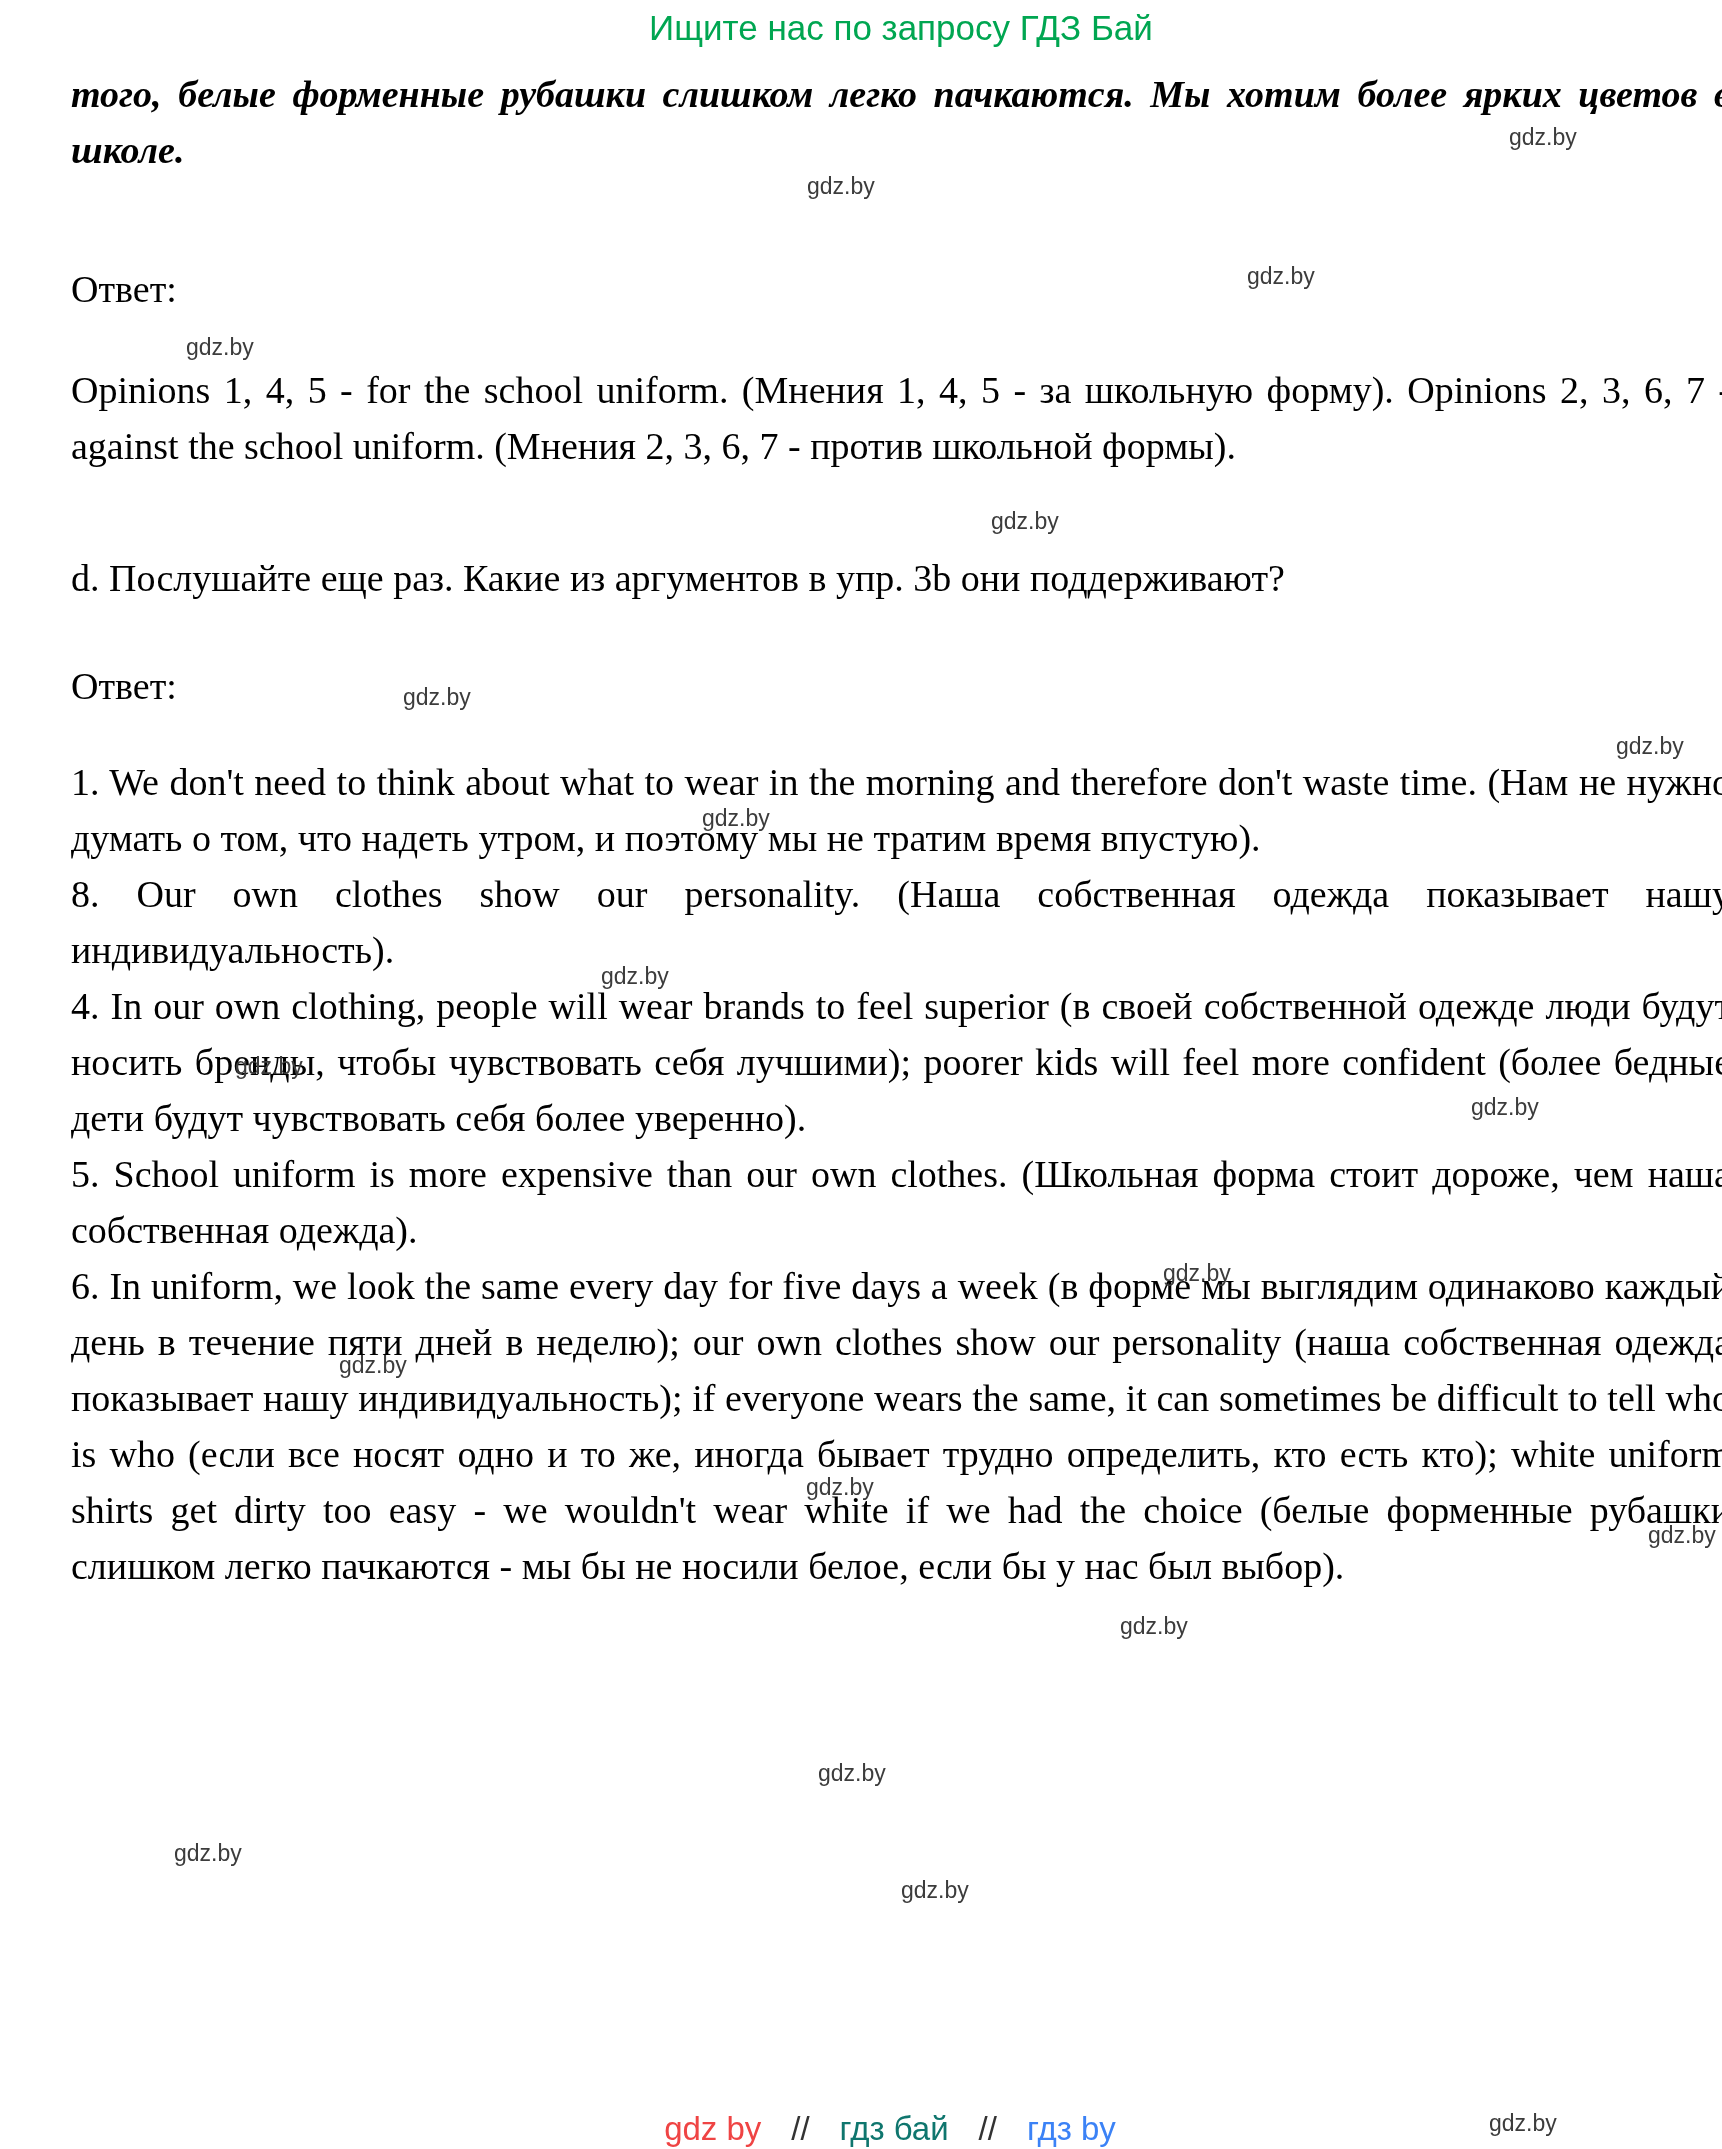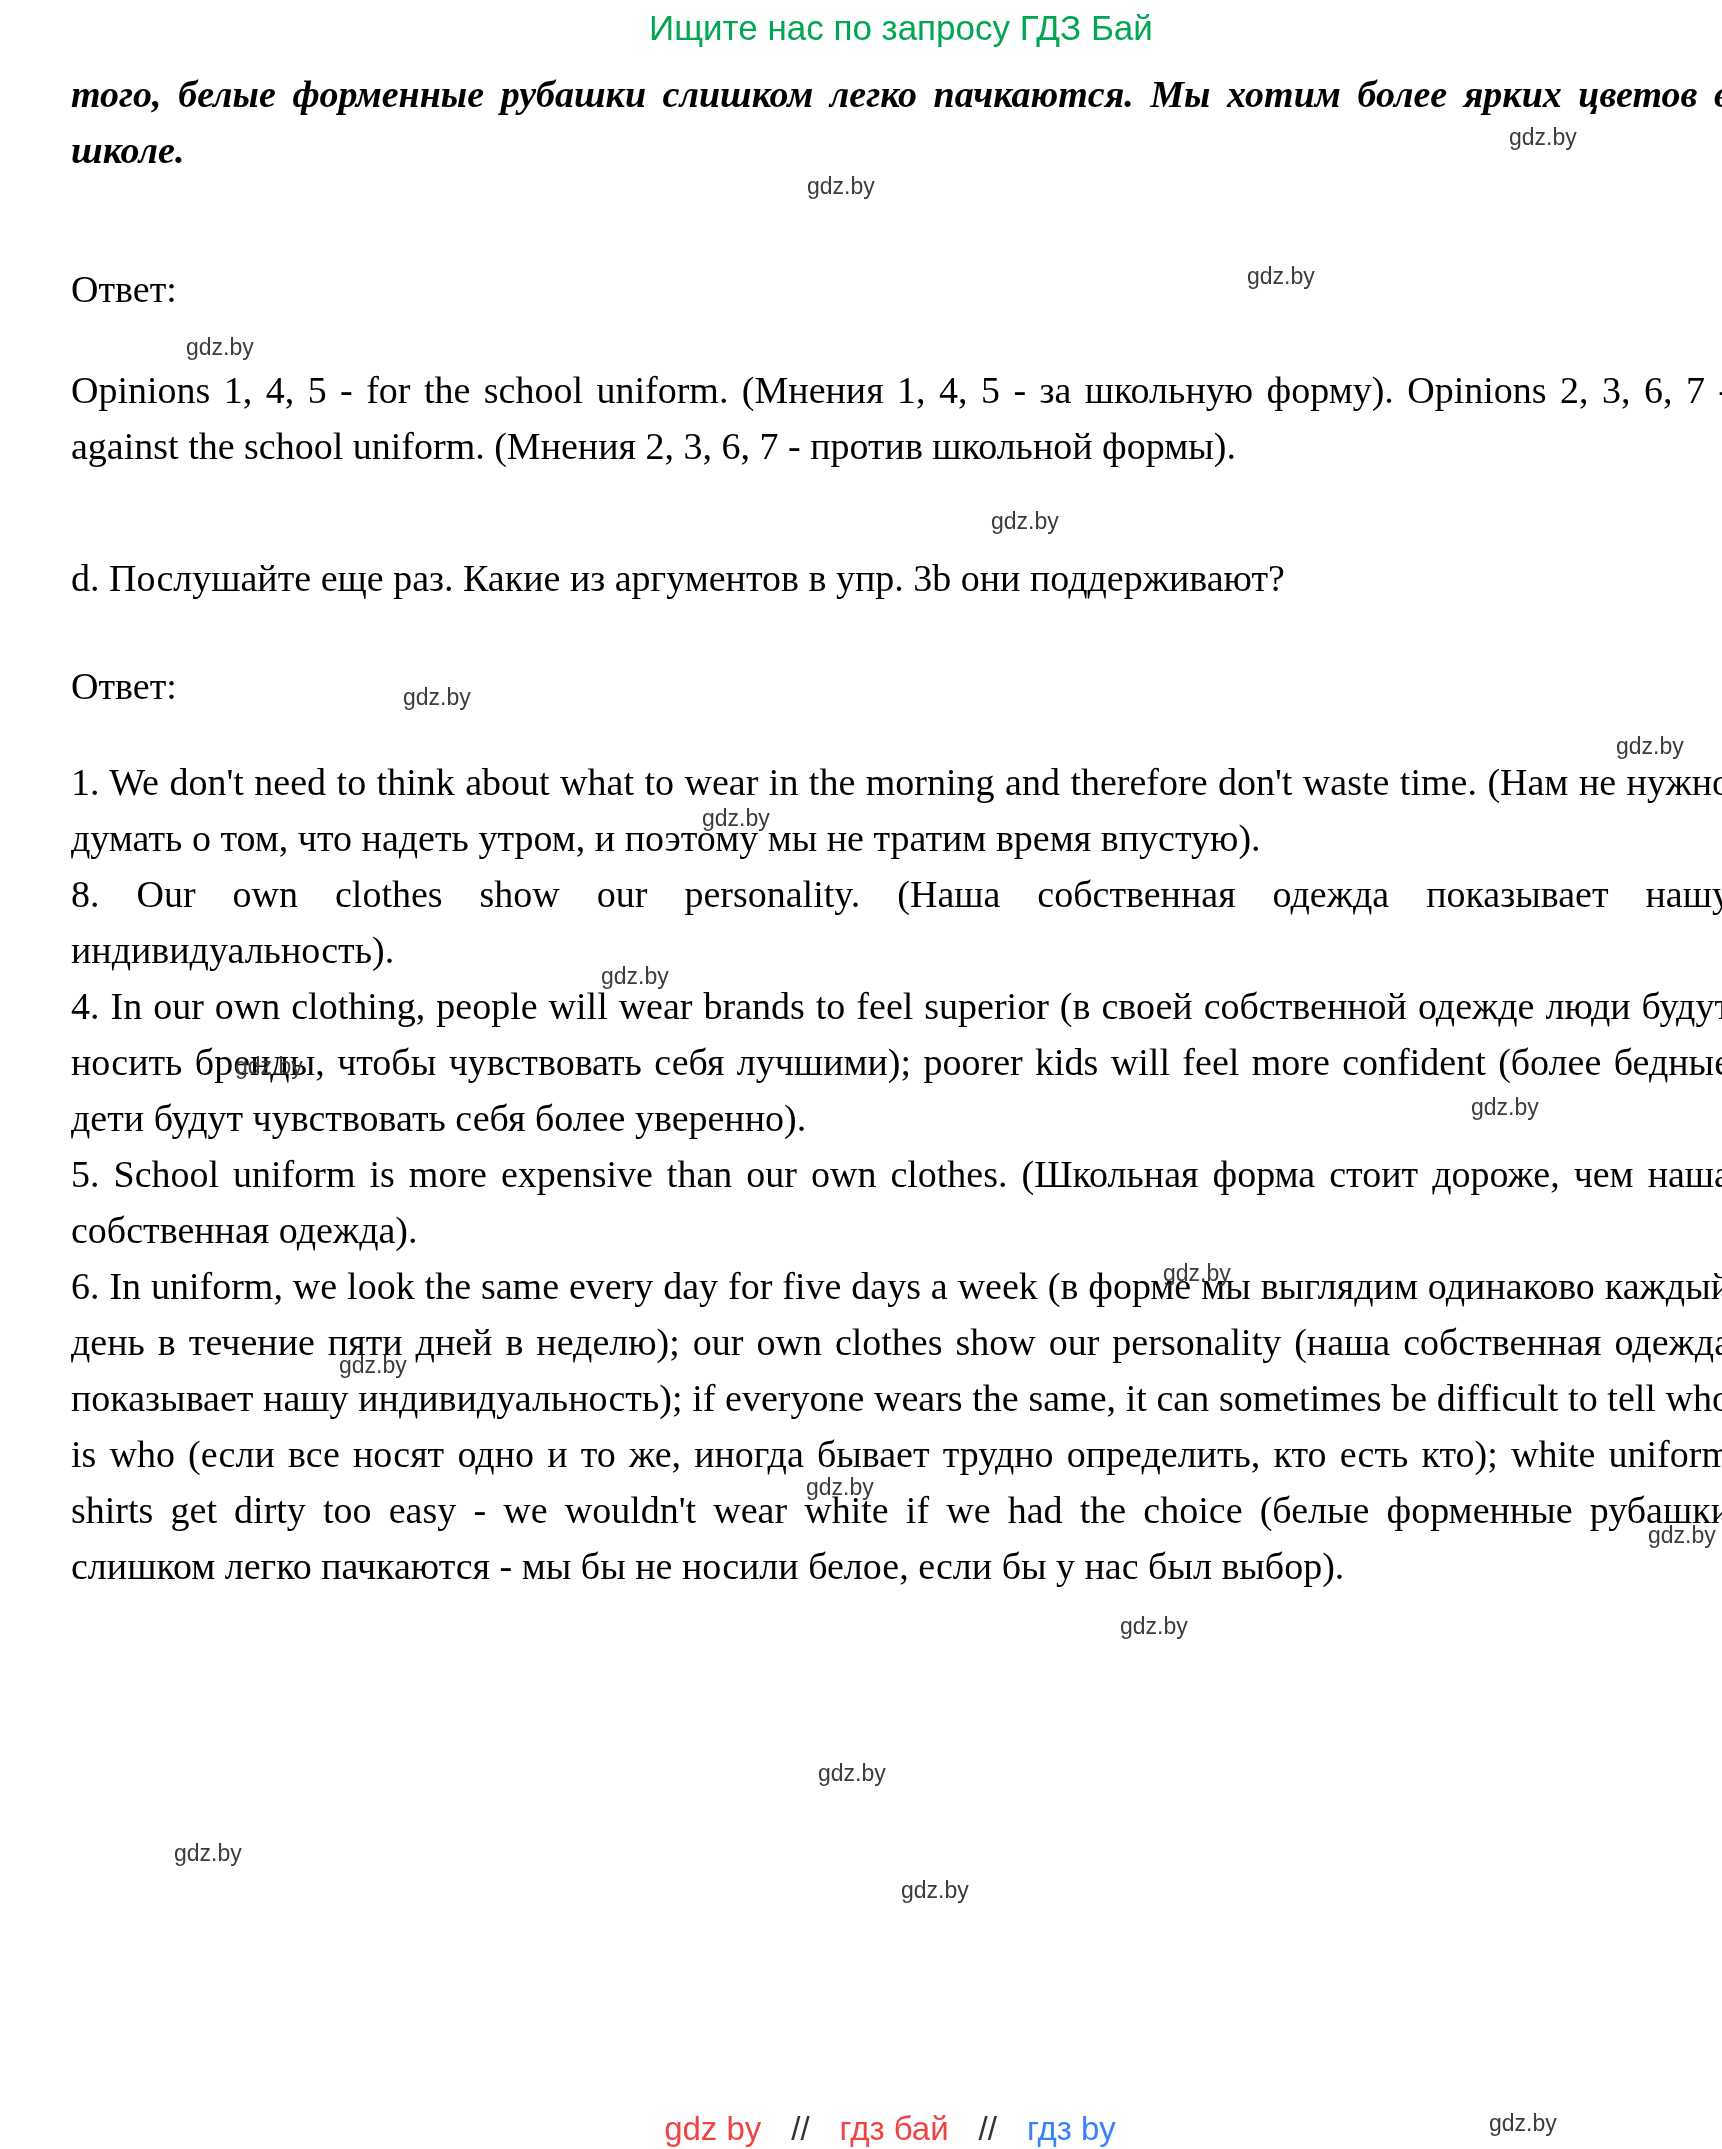--- a/index.html
+++ b/index.html
@@ -82,21 +82,21 @@
     <p class="arg">1. We don't need to think about what to wear in the morning and therefore don't waste time. (Нам не нужно думать о том, что надеть утром, и поэтому мы не тратим время впустую).</p>
     <p class="arg">8. Our own clothes show our personality. (Наша собственная одежда показывает нашу индивидуальность).</p>
     <p class="arg">4. In our own clothing, people will wear brands to feel superior (в своей собственной одежде люди будут носить бренды, чтобы чувствовать себя лучшими); poorer kids will feel more confident (более бедные дети будут чувствовать себя более уверенно).</p>
     <p class="arg">5. School uniform is more expensive than our own clothes. (Школьная форма стоит дороже, чем наша собственная одежда).</p>
     <p class="arg">6. In uniform, we look the same every day for five days a week (в форме мы выглядим одинаково каждый день в течение пяти дней в неделю); our own clothes show our personality (наша собственная одежда показывает нашу индивидуальность); if everyone wears the same, it can sometimes be difficult to tell who is who (если все носят одно и то же, иногда бывает трудно определить, кто есть кто); white uniform shirts get dirty too easy - we wouldn't wear white if we had the choice (белые форменные рубашки слишком легко пачкаются - мы бы не носили белое, если бы у нас был выбор).</p>
   </div>
 
   <div class="footer">
     <span style="color: #ef4444;">gdz by</span>
     <span style="color: rgb(51, 51, 51);">//</span>
-    <span style="color: #ef4444; text-align: right;">гдз бай</span>
+    <span style="color: #0f766e; text-align: right;">гдз бай</span>
     <span style="color: rgb(51, 51, 51);">//</span>
     <span style="color: #3b82f6;">гдз by</span>
   </div>
 
   <span class="wm" style="left:1480px; top:126px;">gdz.by</span>
   <span class="wm" style="left:778px;  top:175px;">gdz.by</span>
   <span class="wm" style="left:1218px; top:265px;">gdz.by</span>
   <span class="wm" style="left:157px;  top:336px;">gdz.by</span>
   <span class="wm" style="left:962px; top:510px;">gdz.by</span>
   <span class="wm" style="left:374px;  top:686px;">gdz.by</span>

